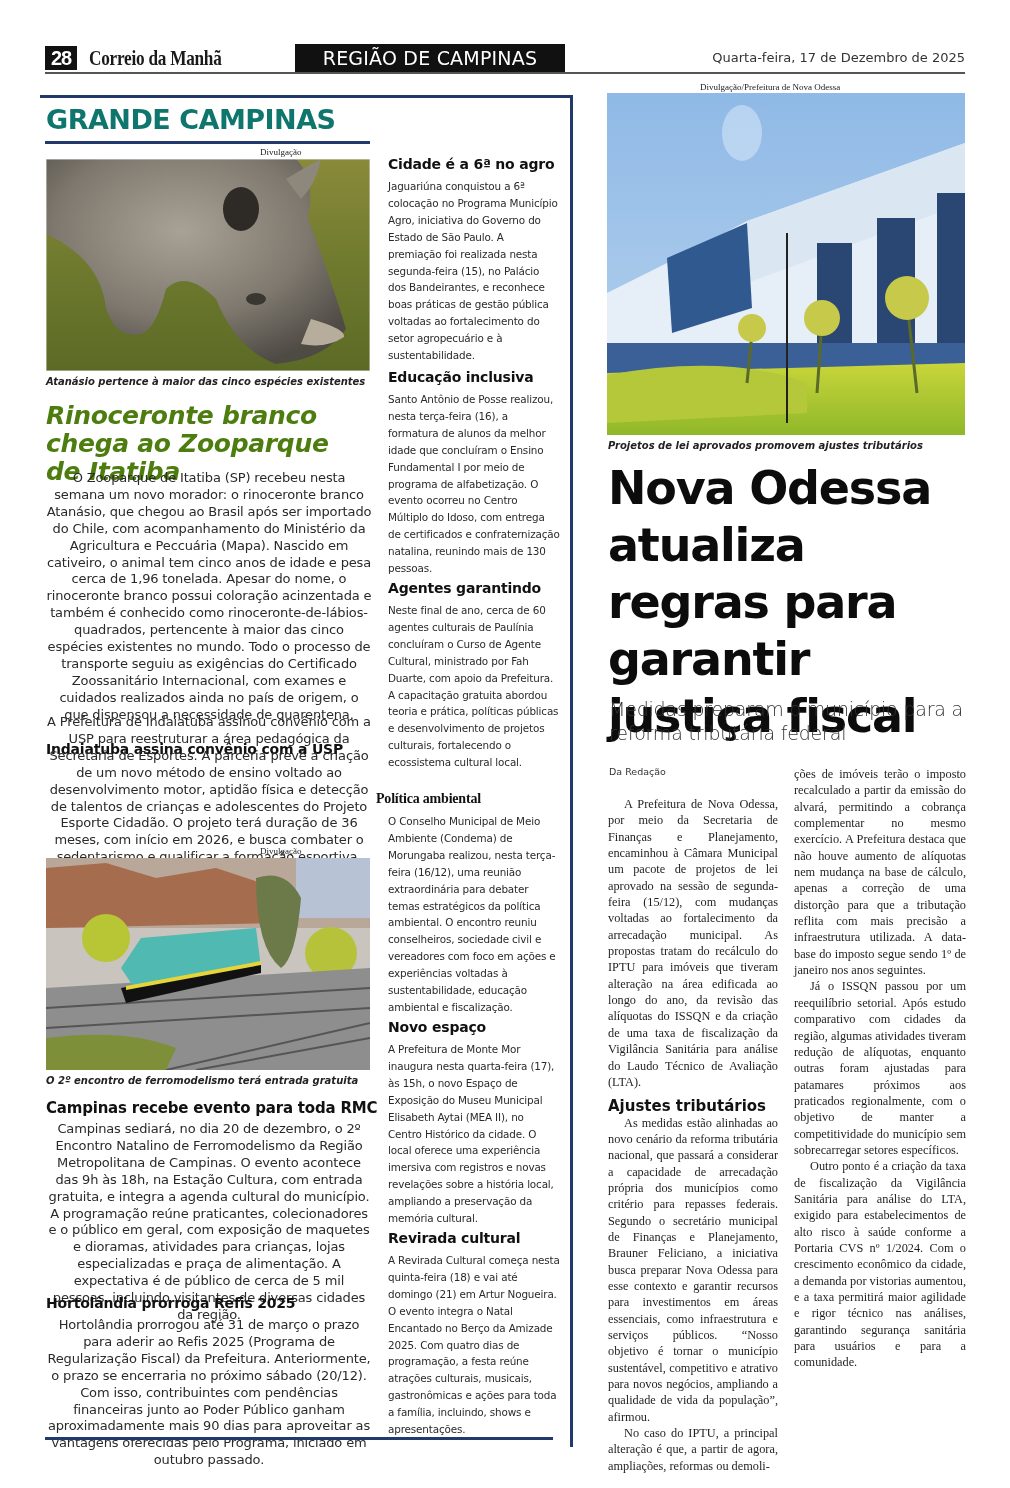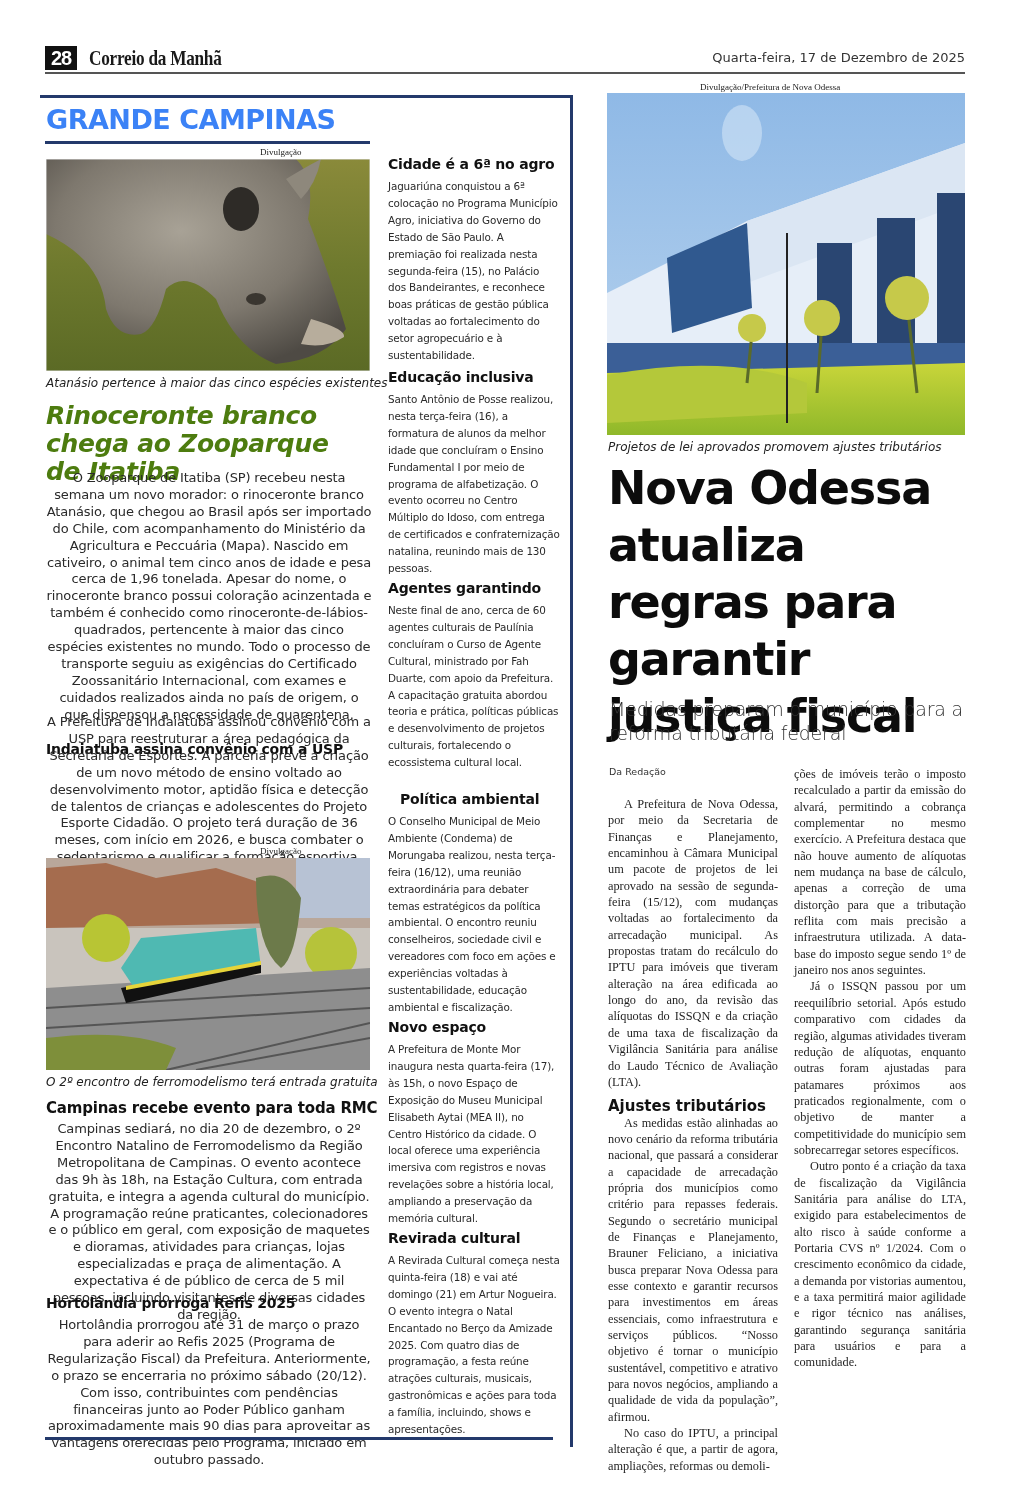--- a/index.html
+++ b/index.html
@@ -12,26 +12,26 @@
     font-family: "Liberation Sans", sans-serif; font-weight: bold; font-size: 20px; line-height: 24px; text-align: center; letter-spacing: -1px; }
   .paper-name { position: absolute; left: 44px; top: 0; font-family: "Liberation Serif", serif; font-size: 21px; line-height: 24px; transform: scaleX(0.82); transform-origin: left; font-weight: bold; letter-spacing: -0.3px; }
   .section-label { position: absolute; left: 250px; top: -2px; width: 270px; height: 28px; background: #111; color: #fff;
     font-family: "DejaVu Sans", sans-serif; font-size: 19px; line-height: 28px; text-align: center; letter-spacing: 0.2px; }
   .date-line { position: absolute; right: 0; top: 4px; font-family: "DejaVu Sans", sans-serif; font-size: 13px; color: #333; }
   .mast-rule { position: absolute; left: 45px; top: 72px; width: 920px; height: 2px; background: #555; }
 
   
   .grande-box { position: absolute; left: 40px; top: 95px; width: 533px; height: 1352px;
     border-top: 3px solid #23396b; border-right: 3px solid #23396b; }
-  .grande-title { position: absolute; left: 46px; top: 104px; font-family: "DejaVu Sans", sans-serif; font-weight: bold; font-size: 27px; letter-spacing: -0.5px; color: #3b82f6; }
+  .grande-title { position: absolute; left: 46px; top: 104px; font-family: "DejaVu Sans", sans-serif; font-weight: bold; font-size: 27px; letter-spacing: -0.5px; color: #0f766e; }
   .grande-underline { position: absolute; left: 45px; top: 141px; width: 325px; height: 3px; background: #23396b; }
   .bottom-rule { position: absolute; left: 45px; top: 1437px; width: 508px; height: 3px; background: #23396b; }
 
   .credit { position: absolute; font-size: 9px; color: #222; font-family: Liberation Serif, serif; text-align: left; }
-  .caption { position: absolute; font-size: 12px; font-style: italic; font-weight: normal; color: #222; font-family: "DejaVu Sans", sans-serif; white-space: nowrap; }
+  .caption { position: absolute; font-size: 10px; font-style: italic; font-weight: bold; color: #222; font-family: "DejaVu Sans", sans-serif; white-space: nowrap; }
 
   .photo { position: absolute; overflow: hidden; }
   .photo svg { display: block; width: 100%; height: 100%; }
 
   .headline-lg { position: absolute; font-family: "DejaVu Sans", sans-serif; font-size: 25px; line-height: 28px; color: #4d7c0f; letter-spacing: -0.3px; font-style: italic; }
   .brief-title { position: absolute; font-family: "DejaVu Sans", sans-serif; font-weight: bold; font-size: 14px; color: #111; white-space: nowrap; letter-spacing: -0.2px; }
   .brief-text { position: absolute; font-family: "DejaVu Sans", sans-serif; font-size: 13px; line-height: 16.9px; color: #2a2a2a; text-align: center; letter-spacing: -0.15px; }
 
   .side-title { position: absolute; font-family: "DejaVu Sans", sans-serif; font-weight: bold; font-size: 14px; color: #111; white-space: nowrap; letter-spacing: -0.2px; }
   .side-text { position: absolute; font-family: "DejaVu Sans", sans-serif; font-size: 10.4px; line-height: 16.9px; color: #2a2a2a; letter-spacing: -0.15px; }
@@ -43,20 +43,21 @@
   .body-col { position: absolute; font-family: "Liberation Serif", serif; font-size: 12.3px; line-height: 16.35px; color: #1e1e1e; text-align: justify; hyphens: auto; }
   .body-col p { text-indent: 16px; }
   .subhead { font-family: "DejaVu Sans", sans-serif; font-weight: bold; font-size: 15px; color: #111; margin-top: 8px; margin-bottom: 0; text-indent: 0 !important; }
 </style>
 </head>
 <body>
 
 <header class="masthead">
   <div class="page-num">28</div>
   <div class="paper-name">Correio da Manhã</div>
+  <div class="section-label">REGIÃO DE CAMPINAS</div>
   <div class="date-line">Quarta-feira, 17 de Dezembro de 2025</div>
 </header>
 <div class="mast-rule"></div>
 
 <section>
   <div class="grande-box"></div>
   <h1 class="grande-title">GRANDE CAMPINAS</h1>
   <div class="grande-underline"></div>
 
   <div class="credit" style="left:260px; top:147px; width:110px;">Divulgação</div>
@@ -124,21 +125,21 @@
 
   <h3 class="side-title" style="left:388px; top:156px;">Cidade é a 6ª no agro</h3>
   <p class="side-text" style="left:388px; top:178px; width:172px;">Jaguariúna conquistou a 6ª colocação no Programa Município Agro, iniciativa do Governo do Estado de São Paulo. A premiação foi realizada nesta segunda-feira (15), no Palácio dos Bandeirantes, e reconhece boas práticas de gestão pública voltadas ao fortalecimento do setor agropecuário e à sustentabilidade.</p>
 
   <h3 class="side-title" style="left:388px; top:369px;">Educação inclusiva</h3>
   <p class="side-text" style="left:388px; top:391px; width:172px;">Santo Antônio de Posse realizou, nesta terça-feira (16), a formatura de alunos da melhor idade que concluíram o Ensino Fundamental I por meio de programa de alfabetização. O evento ocorreu no Centro Múltiplo do Idoso, com entrega de certificados e confraternização natalina, reunindo mais de 130 pessoas.</p>
 
   <h3 class="side-title" style="left:388px; top:580px;">Agentes garantindo</h3>
   <p class="side-text" style="left:388px; top:602px; width:172px;">Neste final de ano, cerca de 60 agentes culturais de Paulínia concluíram o Curso de Agente Cultural, ministrado por Fah Duarte, com apoio da Prefeitura. A capacitação gratuita abordou teoria e prática, políticas públicas e desenvolvimento de projetos culturais, fortalecendo o ecossistema cultural local.</p>
 
-  <h3 class="side-title" style="left:400px; top:791px;">Política ambiental</h3>
+  <h3 class="side-title" style="left:376px; top:791px;font-family:Liberation Serif, serif;">Política ambiental</h3>
   <p class="side-text" style="left:388px; top:813px; width:172px;">O Conselho Municipal de Meio Ambiente (Condema) de Morungaba realizou, nesta terça-feira (16/12), uma reunião extraordinária para debater temas estratégicos da política ambiental. O encontro reuniu conselheiros, sociedade civil e vereadores com foco em ações e experiências voltadas à sustentabilidade, educação ambiental e fiscalização.</p>
 
   <h3 class="side-title" style="left:388px; top:1019px;">Novo espaço</h3>
   <p class="side-text" style="left:388px; top:1041px; width:172px;">A Prefeitura de Monte Mor inaugura nesta quarta-feira (17), às 15h, o novo Espaço de Exposição do Museu Municipal Elisabeth Aytai (MEA II), no Centro Histórico da cidade. O local oferece uma experiência imersiva com registros e novas revelações sobre a história local, ampliando a preservação da memória cultural.</p>
 
   <h3 class="side-title" style="left:388px; top:1230px;">Revirada cultural</h3>
   <p class="side-text" style="left:388px; top:1252px; width:172px;">A Revirada Cultural começa nesta quinta-feira (18) e vai até domingo (21) em Artur Nogueira. O evento integra o Natal Encantado no Berço da Amizade 2025. Com quatro dias de programação, a festa reúne atrações culturais, musicais, gastronômicas e ações para toda a família, incluindo, shows e apresentações.</p>
 
   <div class="bottom-rule"></div>
 </section>

